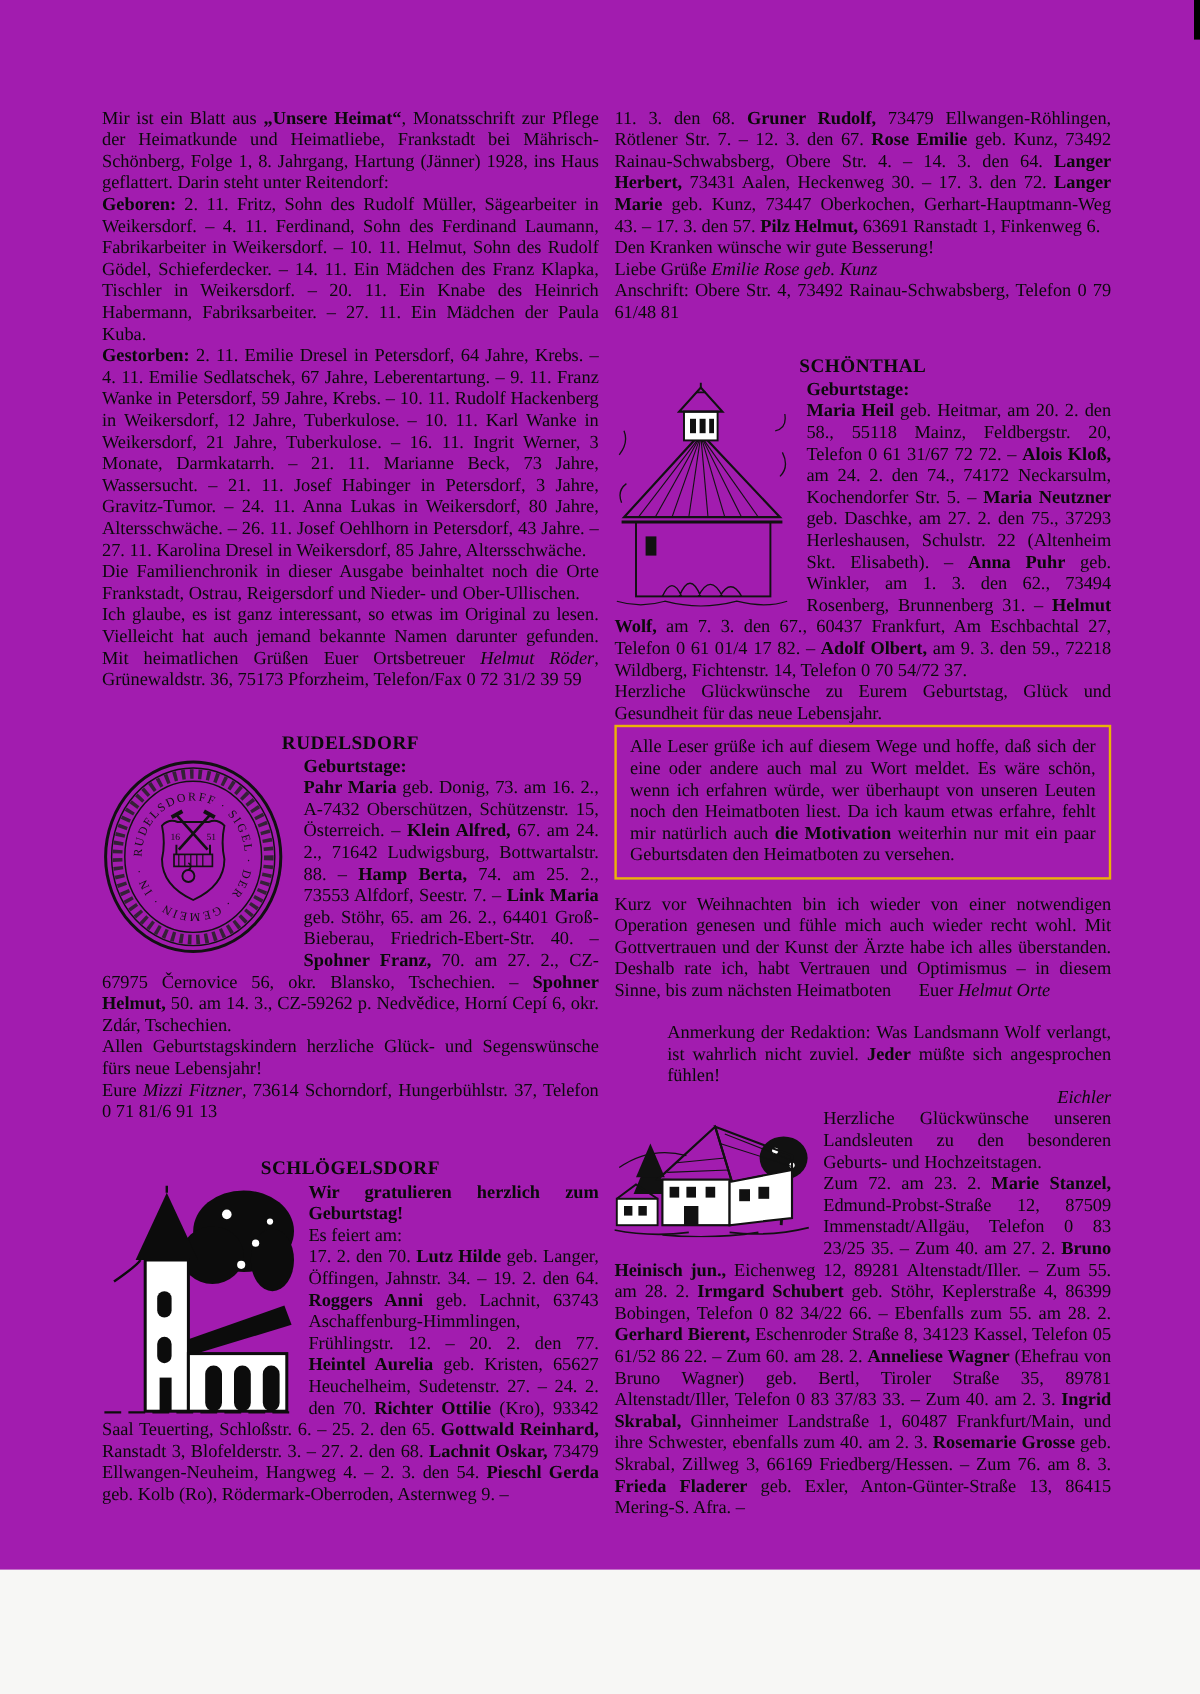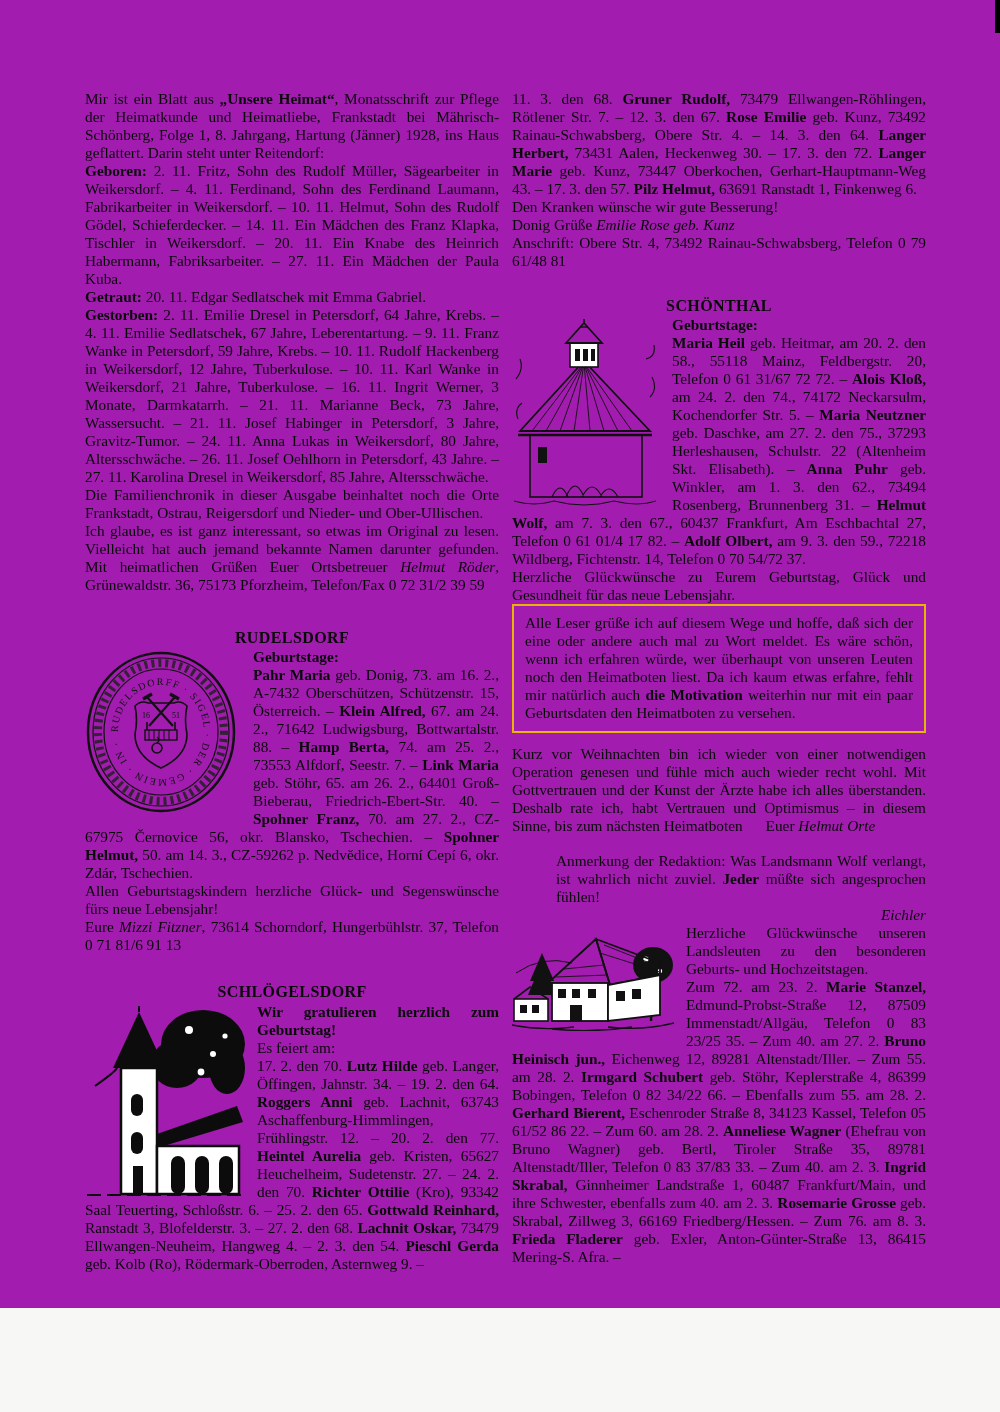--- a/index.html
+++ b/index.html
@@ -35,21 +35,20 @@
 <body>
 
 <div class="sheet">
   <div class="corner-mark"></div>
 
   <div class="columns">
 
     <div class="col">
       <p><span>Mir ist ein Blatt aus </span><b>„Unsere Heimat“</b><span>, Monatsschrift zur Pflege der Heimatkunde und Heimatliebe, Frankstadt bei Mährisch-Schönberg, Folge 1, 8. Jahrgang, Hartung (Jänner) 1928, ins Haus geflattert. Darin steht unter Reitendorf:</span></p>
       <p><b>Geboren:</b><span> 2. 11. Fritz, Sohn des Rudolf Müller, Sägearbeiter in Weikersdorf. – 4. 11. Ferdinand, Sohn des Ferdinand Laumann, Fabrikarbeiter in Weikersdorf. – 10. 11. Helmut, Sohn des Rudolf Gödel, Schieferdecker. – 14. 11. Ein Mädchen des Franz Klapka, Tischler in Weikersdorf. – 20. 11. Ein Knabe des Heinrich Habermann, Fabriksarbeiter. – 27. 11. Ein Mädchen der Paula Kuba.</span></p>
-      <p><b>Getraut:</b><span> 20. 11. Edgar Sedlatschek mit Emma Gabriel.</span></p>
       <p><b>Gestorben:</b><span> 2. 11. Emilie Dresel in Petersdorf, 64 Jahre, Krebs. – 4. 11. Emilie Sedlatschek, 67 Jahre, Leberentartung. – 9. 11. Franz Wanke in Petersdorf, 59 Jahre, Krebs. – 10. 11. Rudolf Hackenberg in Weikersdorf, 12 Jahre, Tuberkulose. – 10. 11. Karl Wanke in Weikersdorf, 21 Jahre, Tuberkulose. – 16. 11. Ingrit Werner, 3 Monate, Darmkatarrh. – 21. 11. Marianne Beck, 73 Jahre, Wassersucht. – 21. 11. Josef Habinger in Petersdorf, 3 Jahre, Gravitz-Tumor. – 24. 11. Anna Lukas in Weikersdorf, 80 Jahre, Altersschwäche. – 26. 11. Josef Oehlhorn in Petersdorf, 43 Jahre. – 27. 11. Karolina Dresel in Weikersdorf, 85 Jahre, Altersschwäche.</span></p>
       <p>Die Familienchronik in dieser Ausgabe beinhaltet noch die Orte Frankstadt, Ostrau, Reigersdorf und Nieder- und Ober-Ullischen.</p>
       <p><span>Ich glaube, es ist ganz interessant, so etwas im Original zu lesen. Vielleicht hat auch jemand bekannte Namen darunter gefunden. Mit heimatlichen Grüßen Euer Ortsbetreuer </span><i>Helmut Röder</i><span>, Grünewaldstr. 36, 75173 Pforzheim, Telefon/Fax 0 72 31/2 39 59</span></p>
 
       <div class="section">
         <h3 class="sec-head mt-rudelsdorf">RUDELSDORF</h3>
         <div class="sec-body">
           <svg class="float-img seal-img" viewBox="0 0 152 164">
             <ellipse cx="76" cy="82" rx="73" ry="79" fill="none" stroke="#111" stroke-width="2.5"></ellipse>
             <ellipse cx="76" cy="82" rx="68" ry="74" fill="none" stroke="#111" stroke-width="1.2"></ellipse>
@@ -112,21 +111,21 @@
           <p><b>Wir gratulieren herzlich zum Geburtstag!</b></p>
           <p class="label-left">Es feiert am:</p>
           <p><span>17. 2. den 70. </span><b>Lutz Hilde</b><span> geb. Langer, Öffingen, Jahnstr. 34. – 19. 2. den 64. </span><b>Roggers Anni</b><span> geb. Lachnit, 63743 Aschaffenburg-Himmlingen, Frühlingstr. 12. – 20. 2. den 77. </span><b>Heintel Aurelia</b><span> geb. Kristen, 65627 Heuchelheim, Sudetenstr. 27. – 24. 2. den 70. </span><b>Richter Ottilie</b><span> (Kro), 93342 Saal Teuerting, Schloßstr. 6. – 25. 2. den 65. </span><b>Gottwald Reinhard,</b><span> Ranstadt 3, Blofelderstr. 3. – 27. 2. den 68. </span><b>Lachnit Oskar,</b><span> 73479 Ellwangen-Neuheim, Hangweg 4. – 2. 3. den 54. </span><b>Pieschl Gerda</b><span> geb. Kolb (Ro), Rödermark-Oberroden, Asternweg 9. –</span></p>
         </div>
       </div>
     </div>
 
     <div class="col">
       <p><span>11. 3. den 68. </span><b>Gruner Rudolf,</b><span> 73479 Ellwangen-Röhlingen, Rötlener Str. 7. – 12. 3. den 67. </span><b>Rose Emilie</b><span> geb. Kunz, 73492 Rainau-Schwabsberg, Obere Str. 4. – 14. 3. den 64. </span><b>Langer Herbert,</b><span> 73431 Aalen, Heckenweg 30. – 17. 3. den 72. </span><b>Langer Marie</b><span> geb. Kunz, 73447 Oberkochen, Gerhart-Hauptmann-Weg 43. – 17. 3. den 57. </span><b>Pilz Helmut,</b><span> 63691 Ranstadt 1, Finkenweg 6.</span></p>
       <p>Den Kranken wünsche wir gute Besserung!</p>
-      <p><span>Donig Grüße </span><i>Emilie Rose geb. Kunz</i></p>
+      <p><span>Liebe Grüße </span><i>Emilie Rose geb. Kunz</i></p>
       <p>Anschrift: Obere Str. 4, 73492 Rainau-Schwabsberg, Telefon 0 79 61/48 81</p>
 
       <div class="section">
         <h3 class="sec-head mt-schoenthal">SCHÖNTHAL</h3>
         <div class="sec-body">
           <svg class="float-img chapel-img" viewBox="0 0 146 188">
             <polygon points="8,112 72,42 138,112" fill="none" stroke="#111" stroke-width="1.8"></polygon>
             <line x1="72" y1="44" x2="20" y2="112" stroke="#111" stroke-width="0.9"></line>
             <line x1="72" y1="44" x2="34" y2="112" stroke="#111" stroke-width="0.9"></line>
             <line x1="72" y1="44" x2="48" y2="112" stroke="#111" stroke-width="0.9"></line>

